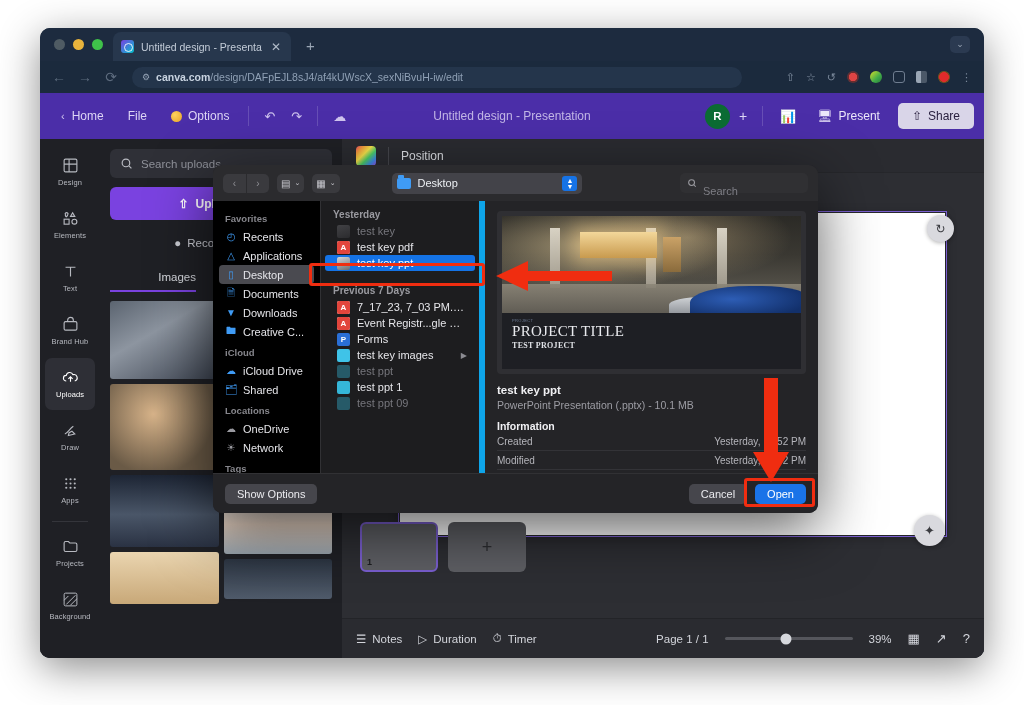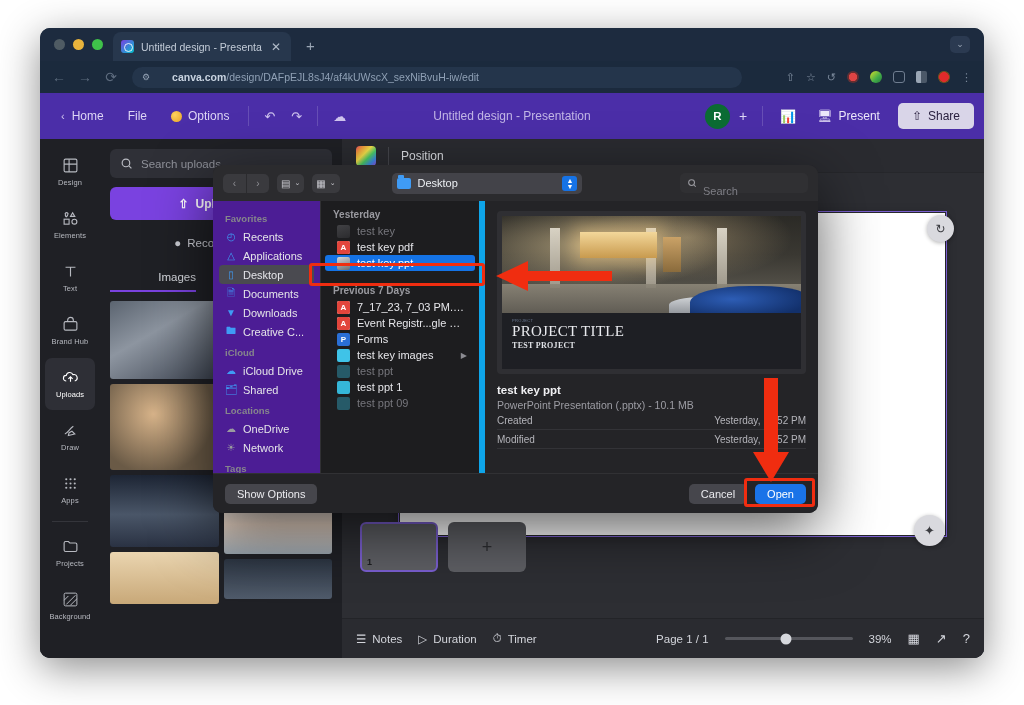--- a/index.html
+++ b/index.html
@@ -92,21 +92,21 @@
   .omnibox {
     flex: 1; height: 21px;
     background: #243burlap; background: #24354b;
     border-radius: 11px;
     display: flex; align-items: center;
     padding: 0 10px; gap: 7px;
     margin-left: 2px;
     max-width: 610px;
   }
   .omni-icon { color: #94a2b4; font-size: 9px; letter-spacing:-1px;}
-  .omni-url { font-size: 10.5px; color: #8fa0b5; white-space: nowrap; margin-left: 16px; }
+  .omni-url { font-size: 10.5px; color: #8fa0b5; white-space: nowrap; }
   .omni-url b { color: #c8d3e0; font-weight: 700; }
   .tb-icons { display: flex; align-items: center; gap: 11px; margin-left: auto; }
   .tb-ic { color: #7c8a9c; font-size: 11px; }
   .ext-dot { width: 12px; height: 12px; border-radius: 50%; }
   .ext-dot.c1 { background: radial-gradient(circle at 50% 50%, #d44 48%, #6b2b2b 52%, #3a3f55 100%); }
   .ext-dot.c2 { background: linear-gradient(135deg, #d7e02a 0%, #3faa4a 60%, #2a7a38 100%); }
   .ext-dot.c3 { background: radial-gradient(circle at 50% 50%, #e02b2b 55%, #7a4a1a 60%, #8a7a2a 100%); }
   .ext-sq { width: 11px; height: 12px; border-radius: 2px; background: linear-gradient(90deg,#9aa6b5 50%, #4b5868 50%); }
   .ext-ring { width: 12px; height: 12px; border: 1.5px solid #6f7d90; border-radius: 3px; }
 
@@ -397,21 +397,21 @@
     display: flex; align-items: center;
     gap: 6px; padding: 0 7px;
     margin-left: auto;
   }
   .fd-search .ph { font-size: 11px; color: #7e7e85; margin-top: 15px; }
 
   .fd-main { flex: 1; display: flex; overflow: hidden; }
 
   
   .fd-side {
-    width: 107px; background: #4c1d95;
+    width: 107px; background: #000000;
     padding: 6px 6px 0 6px;
     flex: none;
     font-size: 11px;
     overflow: hidden;
   }
   .fd-grp {
     font-size: 9.5px; color: #86868c;
     font-weight: 700; padding: 6px 6px 3px 6px;
   }
   .fd-srow {
@@ -987,20 +987,21 @@
           <div class="sp-txt">
             <div class="sp-tiny">PROJECT</div>
             <div class="sp-title">PROJECT TITLE</div>
             <div class="sp-sub">TEST PROJECT</div>
           </div>
         </div>
       </div>
 
       <div class="prev-title">test key ppt</div>
       <div class="prev-sub">PowerPoint Presentation (.pptx) - 10.1 MB</div>
+      <div class="prev-info">Information</div>
       <div class="prev-row">
         <span>Created</span>
         <span>Yesterday, 10:52 PM</span>
       </div>
       <div class="prev-row">
         <span>Modified</span>
         <span>Yesterday, 10:52 PM</span>
       </div>
     </div>
   </div>

